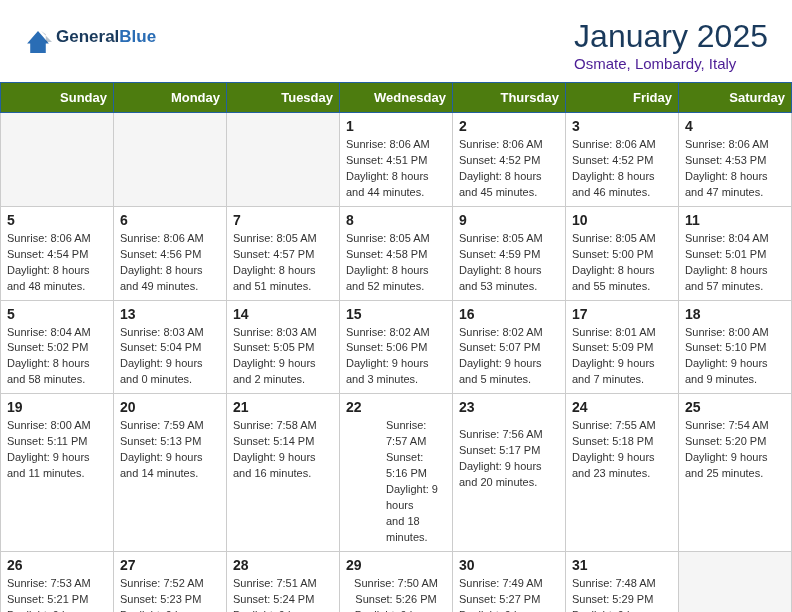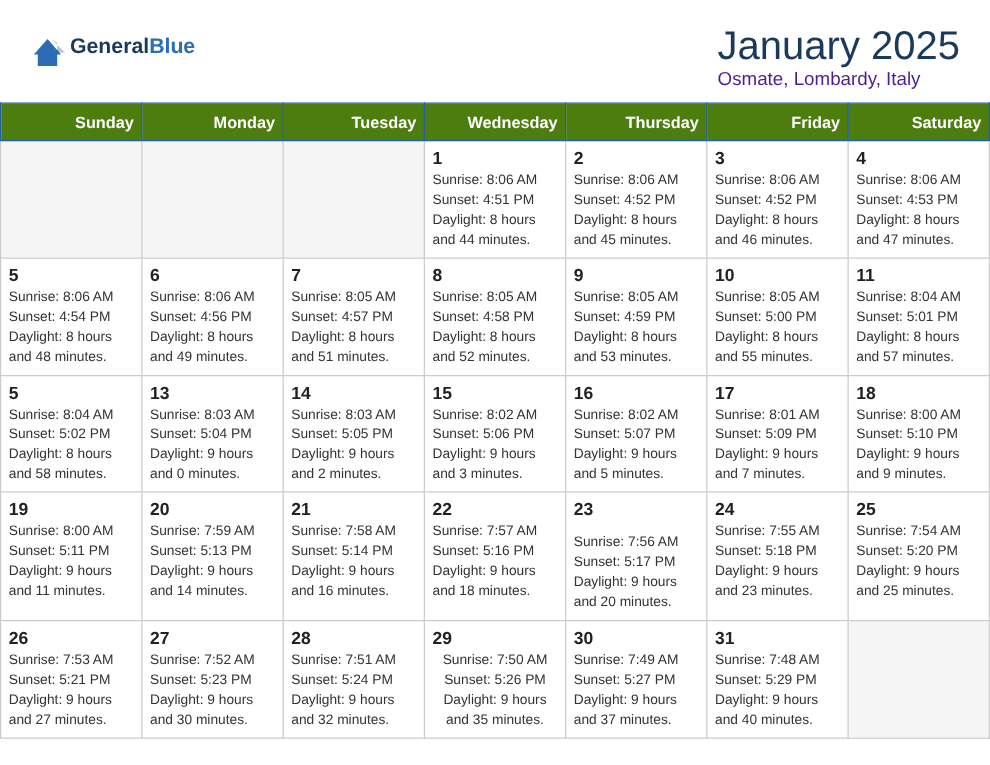--- a/index.html
+++ b/index.html
@@ -262,21 +262,21 @@
         </td>
         <td>
           <div class="day-number">21</div>
           <div class="day-info" style="white-space: pre-line;">Sunrise: 7:58 AM
 Sunset: 5:14 PM
 Daylight: 9 hours
 and 16 minutes.</div>
         </td>
         <td>
           <div class="day-number">22</div>
-          <div class="day-info" style="white-space: pre-line;">Sunrise: 7:57 AM
+          <div class="day-info" style="white-space: pre-line; margin-left: 40px;">Sunrise: 7:57 AM
 Sunset: 5:16 PM
 Daylight: 9 hours
 and 18 minutes.</div>
         </td>
         <td>
           <div class="day-number">23</div>
           <div class="day-info" style="white-space: pre-line; margin-top: 12px;">Sunrise: 7:56 AM
 Sunset: 5:17 PM
 Daylight: 9 hours
 and 20 minutes.</div>

